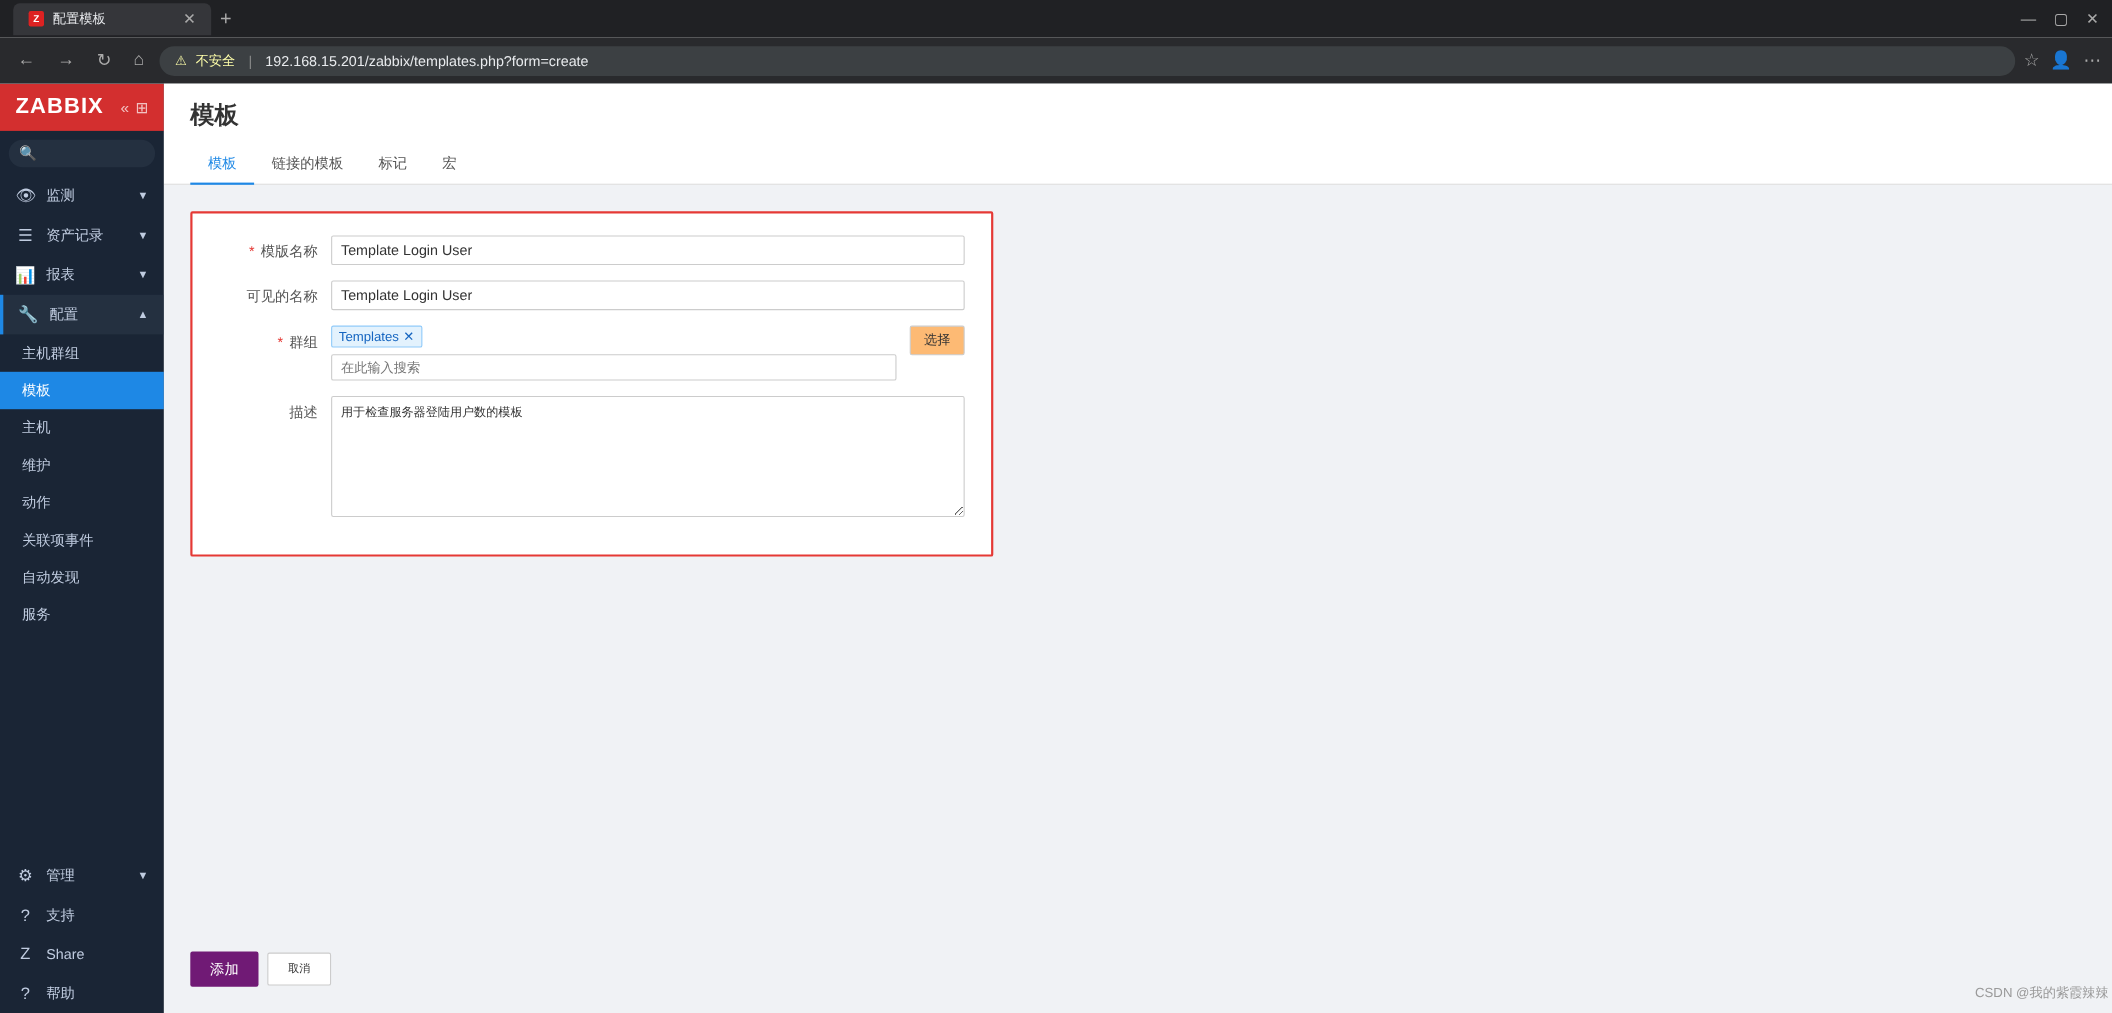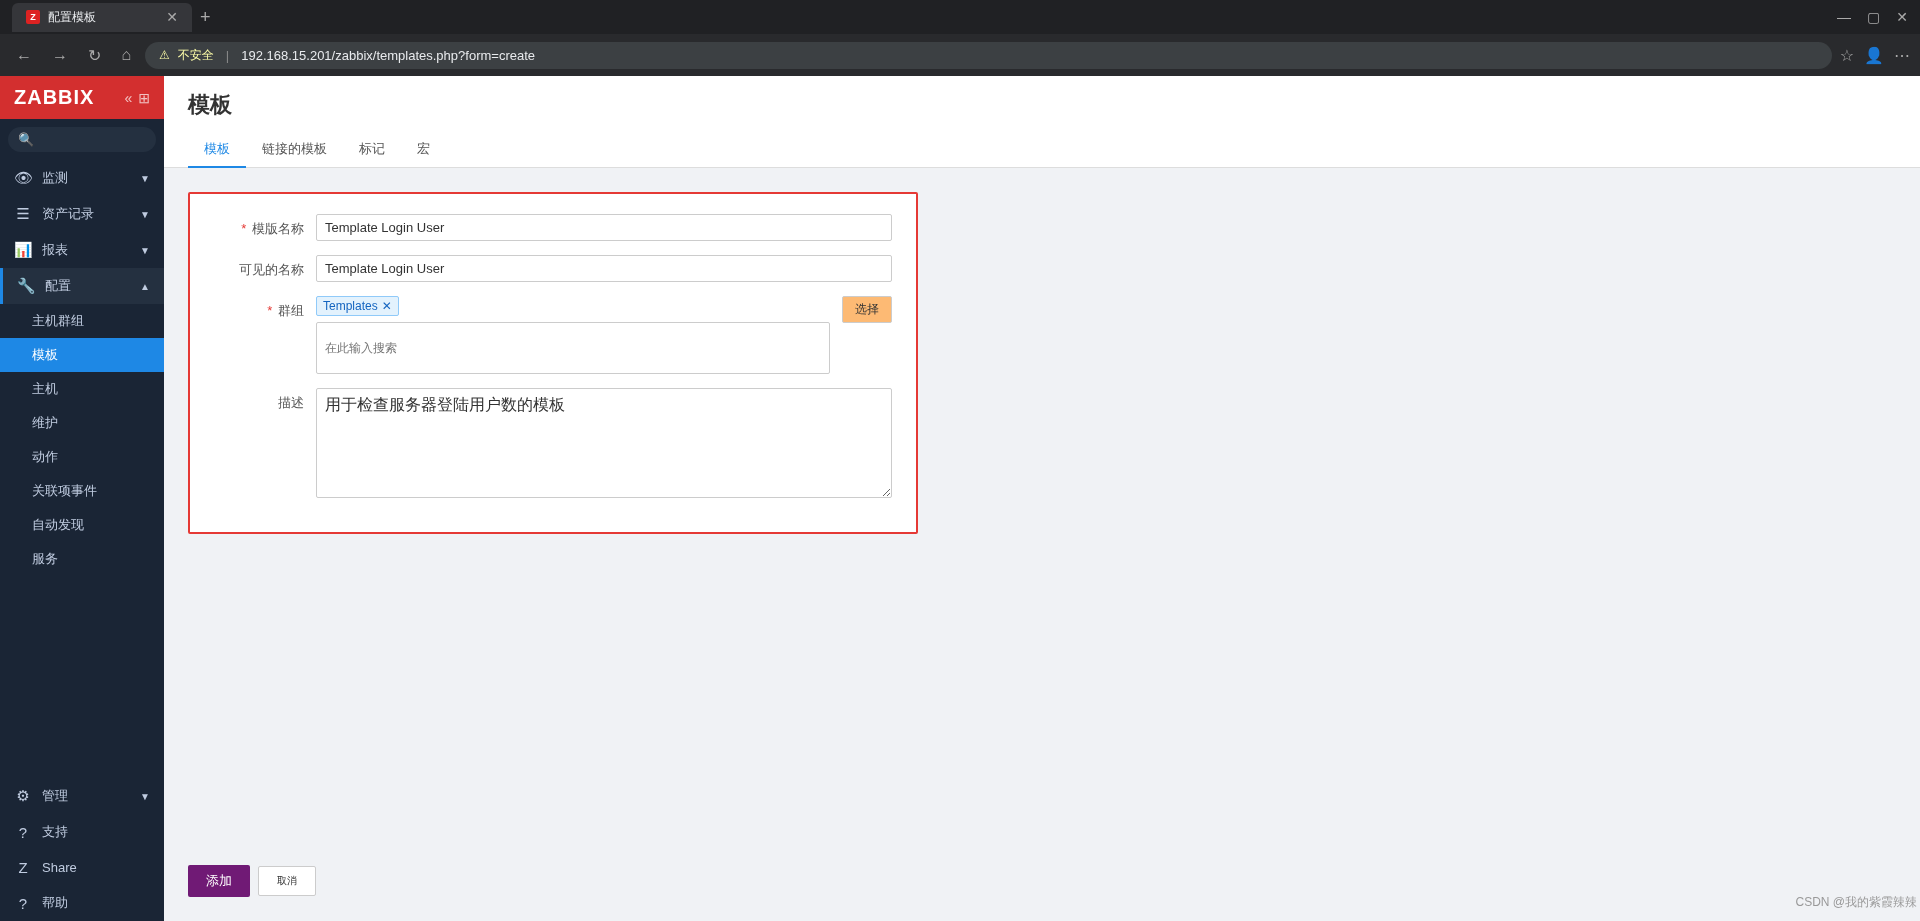--- a/index.html
+++ b/index.html
@@ -72,21 +72,21 @@
     .security-icon { color: #ffa; font-size: 12px; }
     .address-text { color: #e8eaed; font-size: 13px; }
     .toolbar-actions { display: flex; gap: 10px; color: #aaa; font-size: 16px; }
     .toolbar-actions span { cursor: pointer; }
 
     
     .app-wrapper { display: flex; flex: 1; overflow: hidden; }
 
     
     .sidebar {
-      width: 164px;
+      width: 149px;
       background: #1a2535;
       color: #c0cce0;
       display: flex;
       flex-direction: column;
       flex-shrink: 0;
       overflow-y: auto;
     }
     .sidebar-logo {
       background: #d32f2f;
       padding: 10px 14px;
@@ -129,21 +129,21 @@
       cursor: pointer;
       color: #c0cce0;
       font-size: 13px;
       transition: background 0.15s;
     }
     .nav-item.active { background: #243040; border-left: 3px solid #1e88e5; }
     .nav-item .nav-icon { font-size: 15px; width: 18px; text-align: center; }
     .nav-item .arrow { margin-left: auto; font-size: 10px; }
 
     .nav-sub-item {
-      padding: 8px 14px 8px 32px;
+      padding: 8px 14px 8px 20px;
       cursor: pointer;
       color: #c0cce0;
       font-size: 13px;
       display: block;
     }
     .nav-sub-item.highlight { background: #1e88e5; color: white; }
 
     
     .main-content {
       flex: 1;
@@ -215,21 +215,21 @@
       border-radius: 2px;
       font-size: 13px;
       color: #333;
       outline: none;
     }
     .form-textarea {
       flex: 1;
       padding: 6px 8px;
       border: 1px solid #ccc;
       border-radius: 2px;
-      font-size: 16px;
+      font-size: 11px;
       color: #333;
       resize: vertical;
       min-height: 110px;
       outline: none;
     }
 
     .group-field-wrapper {
       flex: 1;
       display: flex;
       flex-direction: column;
@@ -249,21 +249,21 @@
       font-size: 12px;
       color: #1565c0;
       display: flex;
       align-items: center;
       gap: 4px;
     }
     .tag-chip .remove { cursor: pointer; color: #1565c0; font-size: 12px; }
     .group-search-input {
       border: 1px solid #ccc;
       border-radius: 2px;
-      padding: 18px 8px;
+      padding: 4px 8px;
       font-size: 12px;
       color: #999;
       width: 100%;
       outline: none;
       margin-top: 2px;
     }
     .btn-select {
       padding: 4px 12px;
       background: #fdba74;
       border: 1px solid #ccc;

